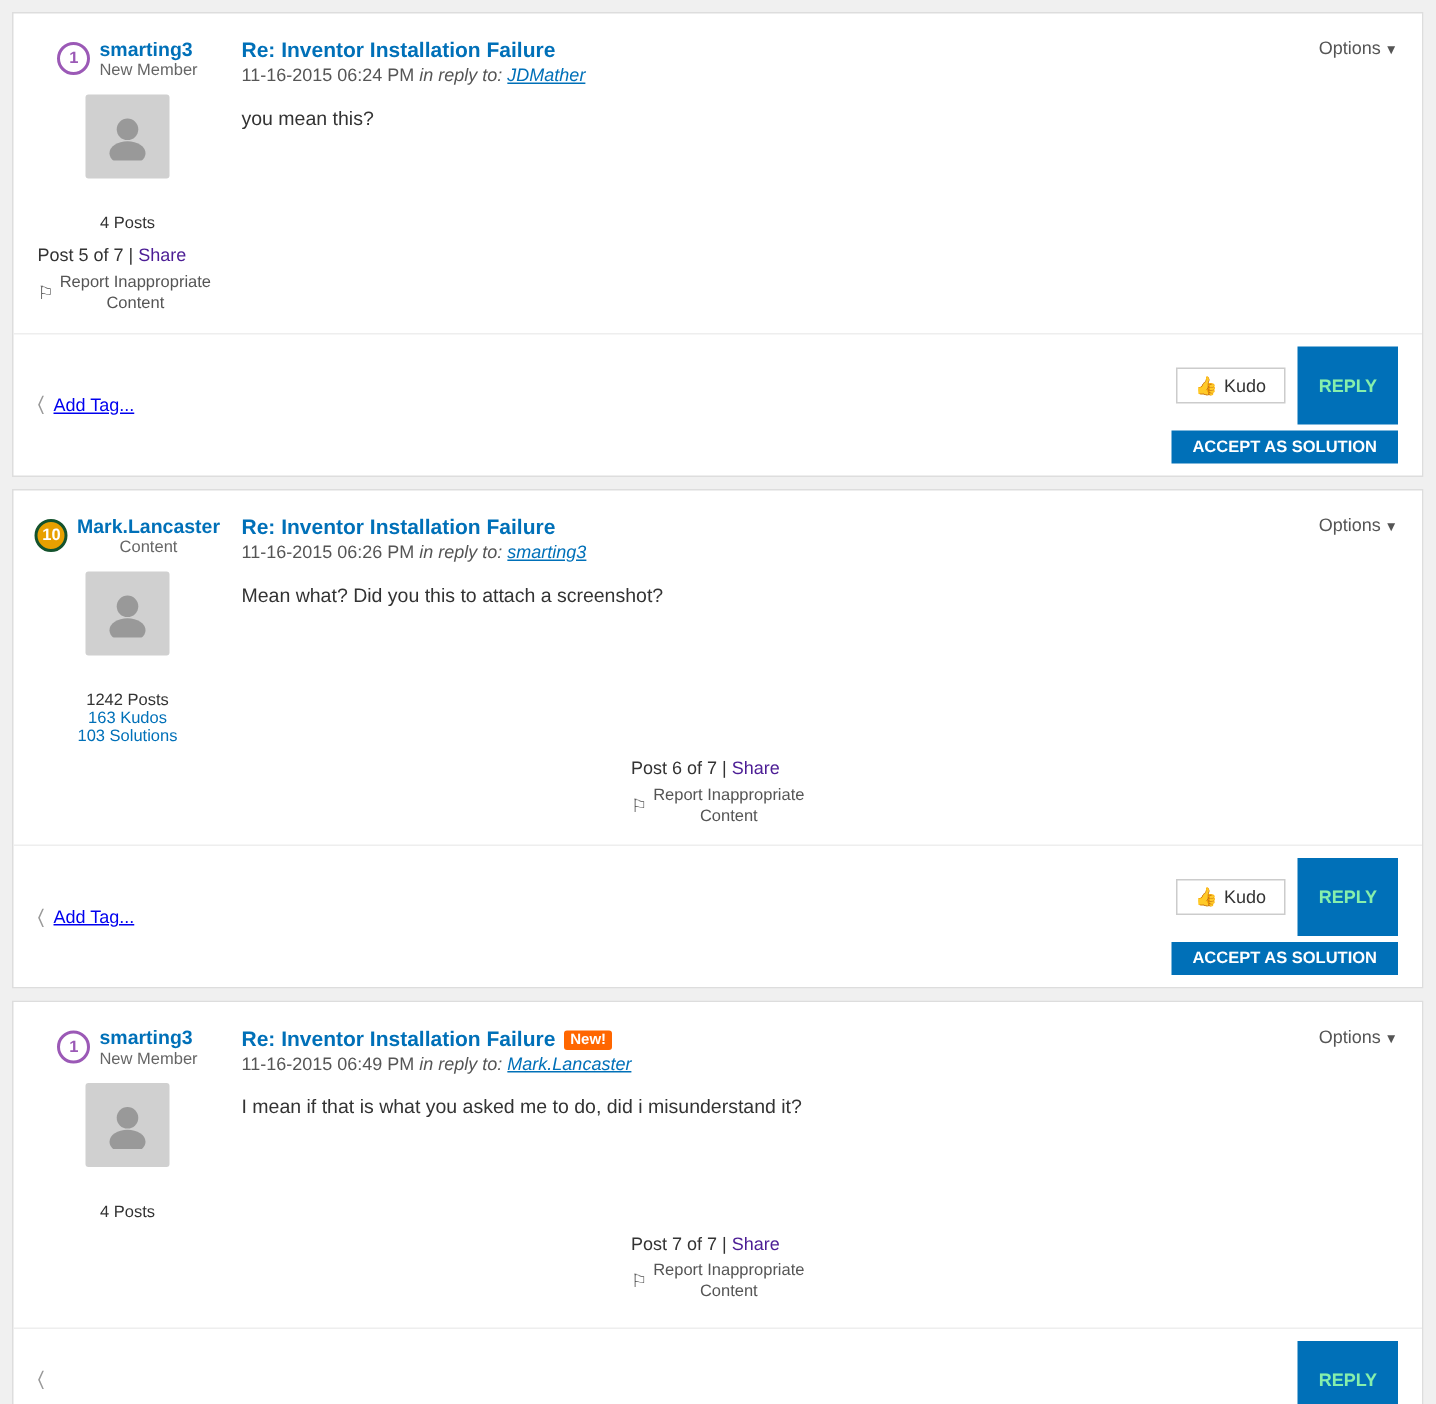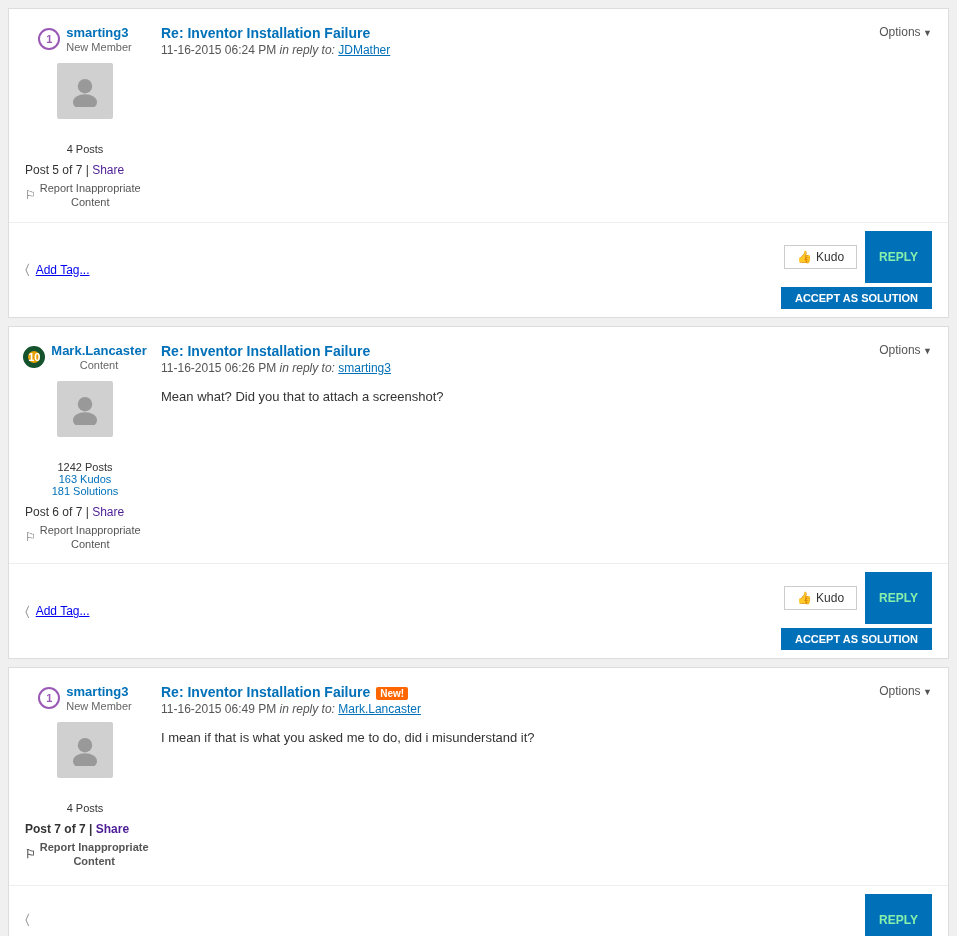--- a/index.html
+++ b/index.html
@@ -42,21 +42,21 @@
       display: flex;
       align-items: center;
       justify-content: center;
       font-size: 11px;
       font-weight: bold;
       color: #fff;
       flex-shrink: 0;
     }
     .rank-badge.orange {
       background: #e8a000;
-      border: 5px solid #14532d;
+      border: 2px solid #14532d;
     }
     .rank-badge.purple {
       background: #fff;
       border: 2px solid #9b59b6;
       color: #9b59b6;
     }
     .username {
       color: #0070b8;
       font-weight: bold;
       font-size: 13px;
@@ -133,20 +133,21 @@
     .post-meta {
       font-size: 12px;
       color: #555;
       margin-top: 2px;
     }
     .post-meta .in-reply {
       font-style: italic;
     }
     .post-meta .reply-to {
       color: #0070b8;
+      font-style: italic;
       text-align: center;
     }
     .post-body {
       margin-top: 12px;
       font-size: 13px;
       color: #333;
       line-height: 1.5;
     }
     .post-nav {
       font-size: 12px;
@@ -259,20 +260,21 @@
       <div class="right-col">
         <div class="post-title-row">
           <div>
             <a class="post-title" href="#">Re: Inventor Installation Failure</a>
           </div>
           <div class="options-btn">Options</div>
         </div>
         <div class="post-meta">
           11-16-2015 06:24 PM <span class="in-reply">in reply to:</span> <a class="reply-to" href="#">JDMather</a>
         </div>
+        <div class="post-body">you mean this?</div>
       </div>
     </div>
     <div style="display:flex; justify-content:space-between; align-items:flex-end; padding: 8px 16px 0 16px;">
       <div>
         <div class="post-nav">
           Post 5 of 7 | <a href="#">Share</a>
         </div>
         <div class="report-row" style="margin-top:4px;">
           <span class="report-icon">⚐</span>
           <span class="report-link">Report Inappropriate<br>Content</span>
@@ -309,36 +311,36 @@
           </div>
         </div>
         <div class="avatar">
           <svg viewBox="0 0 40 40">
             <circle cx="20" cy="14" r="9" fill="#999"></circle>
             <ellipse cx="20" cy="34" rx="15" ry="10" fill="#999"></ellipse>
           </svg>
         </div>
         <div class="post-count">1242 Posts</div>
         <div class="kudos-count">163 Kudos</div>
-        <div class="solutions-count">181 Solutions</div>
+        <div class="solutions-count">103 Solutions</div>
       </div>
       <div class="right-col">
         <div class="post-title-row">
           <div>
             <a class="post-title" href="#">Re: Inventor Installation Failure</a>
           </div>
           <div class="options-btn">Options</div>
         </div>
         <div class="post-meta">
           11-16-2015 06:26 PM <span class="in-reply">in reply to:</span> <a class="reply-to" href="#">smarting3</a>
         </div>
-        <div class="post-body">Mean what?  Did you that to attach a screenshot?</div>
-      </div>
-    </div>
-    <div style="display:flex; justify-content:flex-start; align-items:flex-end; padding: 8px 16px 0 16px;">
+        <div class="post-body">Mean what?  Did you this to attach a screenshot?</div>
+      </div>
+    </div>
+    <div style="display:flex; justify-content:center; align-items:flex-end; padding: 8px 16px 0 16px;">
       <div>
         <div class="post-nav">
           Post 6 of 7 | <a href="#">Share</a>
         </div>
         <div class="report-row" style="margin-top:4px;">
           <span class="report-icon">⚐</span>
           <span class="report-link">Report Inappropriate<br>Content</span>
         </div>
       </div>
     </div>
@@ -386,21 +388,21 @@
             <a class="post-title" href="#">Re: Inventor Installation Failure <span class="new-badge">New!</span></a>
           </div>
           <div class="options-btn">Options</div>
         </div>
         <div class="post-meta">
           11-16-2015 06:49 PM <span class="in-reply">in reply to:</span> <a class="reply-to" href="#">Mark.Lancaster</a>
         </div>
         <div class="post-body">I mean if that is what you asked me to do, did i misunderstand it?</div>
       </div>
     </div>
-    <div style="display:flex; justify-content:flex-start; align-items:flex-end; padding: 8px 16px 0 16px; font-weight: bold;">
+    <div style="display:flex; justify-content:center; align-items:flex-end; padding: 8px 16px 0 16px;">
       <div>
         <div class="post-nav">
           Post 7 of 7 | <a href="#">Share</a>
         </div>
         <div class="report-row" style="margin-top:4px;">
           <span class="report-icon">⚐</span>
           <span class="report-link">Report Inappropriate<br>Content</span>
         </div>
       </div>
     </div>

